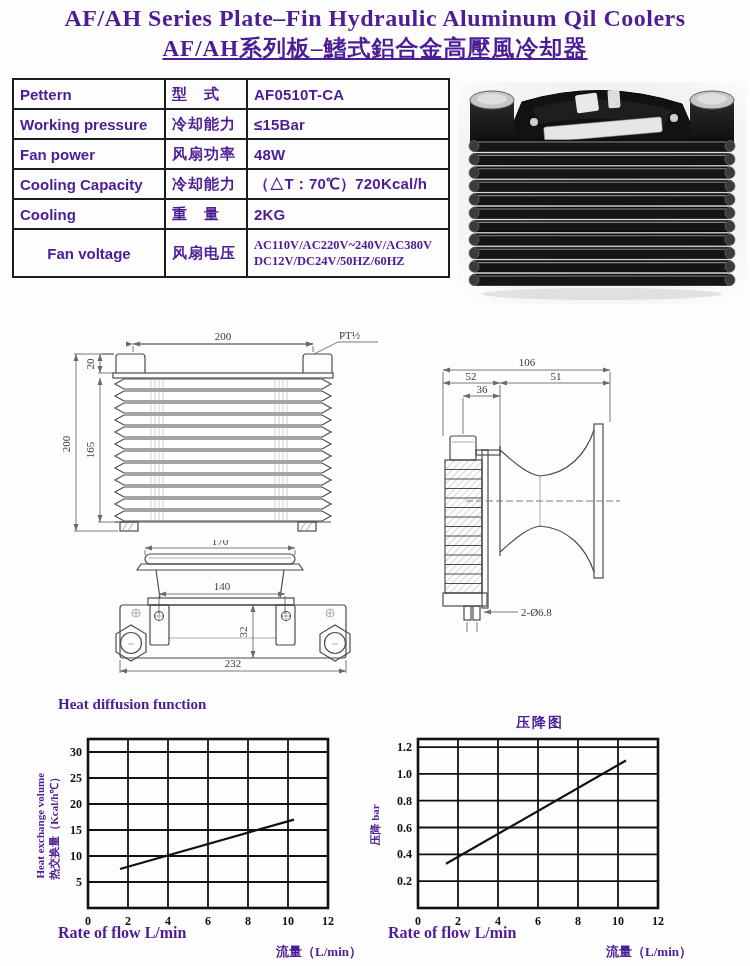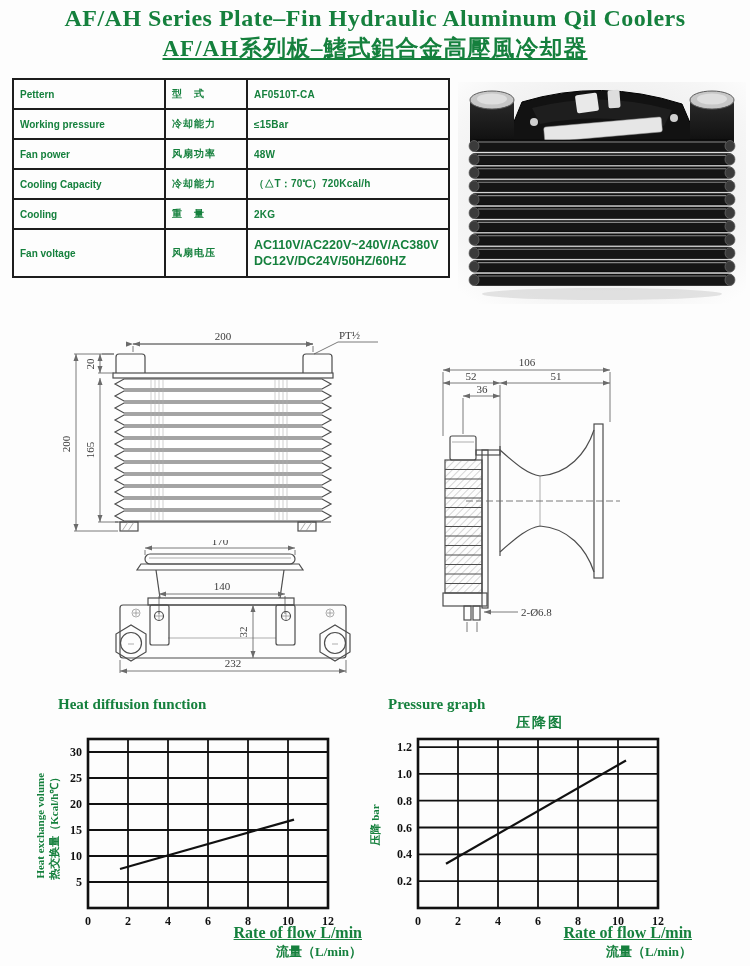--- a/index.html
+++ b/index.html
@@ -1,55 +1,55 @@
 <!DOCTYPE html>
 <html><head>
 <meta charset="utf-8">
 <style>
   html,body{margin:0;padding:0;background:#e9e9e9;}
   .page{position:relative;width:750px;height:966px;margin:0 auto;background:#fdfdfd;
-        font-family:"Liberation Sans",sans-serif;color:#15803d;overflow:hidden;}
+        font-family:"Liberation Sans",sans-serif;color:#4c1d95;overflow:hidden;}
 
   
   .title-en{position:absolute;top:5px;left:0;right:0;text-align:center;
             font:bold 24px "Liberation Serif",serif;letter-spacing:.5px;}
   .title-zh{position:absolute;top:33px;left:0;right:0;text-align:center;
             font:bold 23px "Liberation Serif",serif;letter-spacing:1px;text-decoration:underline;}
 
   
   table.spec{position:absolute;left:12px;top:78px;width:436px;border-collapse:collapse;table-layout:fixed;}
-  table.spec td{border:2.5px solid #1d1d1d;font-weight:bold;font-size:10px;
+  table.spec td{border:2.5px solid #1d1d1d;font-weight:bold;font-size:15px;
                 padding:1px 6px;height:26px;vertical-align:middle;}
   td.zh{letter-spacing:1px;}
   td.val{letter-spacing:.2px;}
   tr.volt td{height:44px;}
-  tr.volt td.en{}
+  tr.volt td.en{text-align:center;}
   tr.volt td.val{font-size:12.5px;line-height:1.3;letter-spacing:0;}
-  .prewrap{white-space:pre-line;}
+  .prewrap{white-space:pre-line;font-family:Liberation Serif, serif;}
 
   
   .photo{position:absolute;left:458px;top:82px;width:288px;height:222px;}
 
   
   .draw{position:absolute;}
   .dline{stroke:#4d4d4d;stroke-width:1.2;fill:none;}
   .dthin{stroke:#8a8a8a;stroke-width:.7;fill:none;}
   .dim{stroke:#6b6b6b;stroke-width:.9;fill:none;}
   .dimt{font:11px "Liberation Serif",serif;fill:#3c3c3c;}
 
   
   .chart{position:absolute;width:334px;height:268px;}
   .chart-title-en{position:absolute;top:0;left:30px;right:0;text-align:left;
                   font:bold 15px "Liberation Serif",serif;}
   .chart-title-zh{position:absolute;top:18px;left:30px;right:0;text-align:center;
                   font:bold 14px "Liberation Serif",serif;letter-spacing:2px;}
   .chart-ylabel{position:absolute;text-align:center;transform:rotate(-90deg);
                 font:bold 11px "Liberation Serif",serif;line-height:1.25;}
-  .chart-xlabel-en{position:absolute;top:228px;left:30px;right:0;text-align:right;
-                   font:bold 16px "Liberation Serif",serif;text-decoration:underline;}
+  .chart-xlabel-en{position:absolute;top:228px;left:30px;right:0;text-align:left;
+                   font:bold 16px "Liberation Serif",serif;}
   .chart-xlabel-zh{position:absolute;top:247px;left:30px;right:0;text-align:right;
                    font:bold 13px "Liberation Serif",serif;}
   .plot{position:absolute;left:0;top:37px;}
   .tick{font:bold 12px "Liberation Serif",serif;fill:#111;}
 </style>
 </head>
 <body>
 
 <div class="page">
 
@@ -406,21 +406,20 @@
         <text x="54" y="75" text-anchor="end" class="tick">20</text>
         <text x="54" y="49" text-anchor="end" class="tick">25</text>
         <text x="54" y="23" text-anchor="end" class="tick">30</text>
         <polyline points="92,136 266,86.6" fill="none" stroke="#111" stroke-width="2.2"></polyline>
       </svg>
     <div class="chart-xlabel-en">Rate of flow L/min</div>
     <div class="chart-xlabel-zh">流量（L/min）</div>
   </div>
 
   <div class="chart" style="left:358px;top:696px">
-    <div class="chart-title-en">Pressure graph</div>
     <div class="chart-title-zh">压降图</div>
     <div class="chart-ylabel" style="width:90px;left:-27px;top:122px">
       <div>压降 bar</div>
     </div>
     <svg class="plot" width="334" height="200" viewBox="0 0 334 200">
         <line x1="100" y1="6" x2="100" y2="175" stroke="#111" stroke-width="1.8"></line>
         <line x1="140" y1="6" x2="140" y2="175" stroke="#111" stroke-width="1.8"></line>
         <line x1="180" y1="6" x2="180" y2="175" stroke="#111" stroke-width="1.8"></line>
         <line x1="220" y1="6" x2="220" y2="175" stroke="#111" stroke-width="1.8"></line>
         <line x1="260" y1="6" x2="260" y2="175" stroke="#111" stroke-width="1.8"></line>

